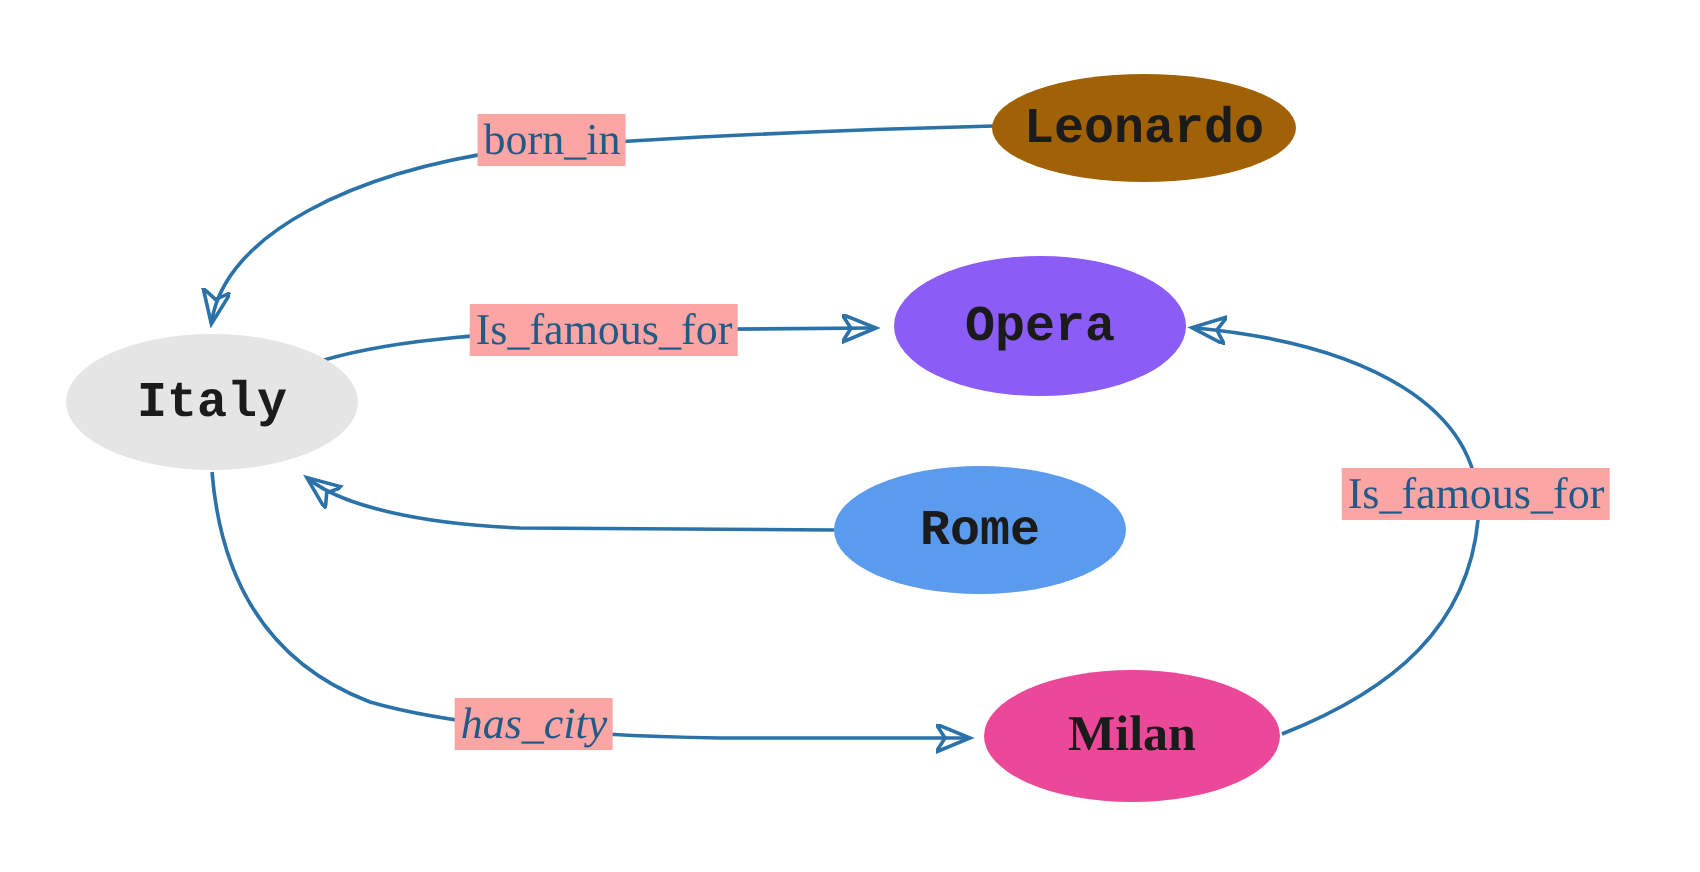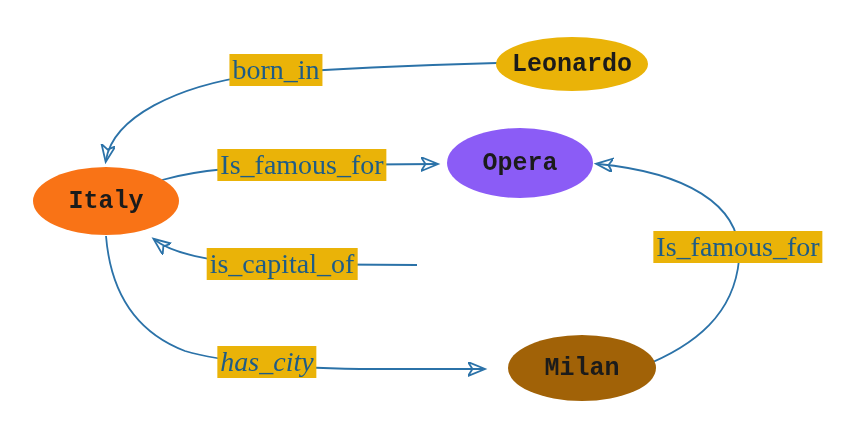--- a/index.html
+++ b/index.html
@@ -15,32 +15,32 @@
   .node{
     position:absolute;
     display:flex;align-items:center;justify-content:center;
     border-radius:50%;
     font-family:"Liberation Mono","DejaVu Sans Mono",monospace;
     font-weight:bold;
     font-size:25px;
     color:#1b1b1b;
     letter-spacing:0px;
   }
-  .node-italy   {left:33px;  top:167px; width:146px; height:68px; background:#f97316;}
-  .node-leonardo{left:496px; top:37px;  width:152px; height:54px; background:#eab308;}
+  .node-italy   {left:33px;  top:167px; width:146px; height:68px; background:#e5e5e5;}
+  .node-leonardo{left:496px; top:37px;  width:152px; height:54px; background:#a16207;}
   .node-opera   {left:447px; top:128px; width:146px; height:70px; background:#8b5cf6;}
   .node-rome    {left:417px; top:233px; width:146px; height:64px; background:#5B9BEE;}
-  .node-milan   {left:508px; top:335px; width:148px; height:66px; background:#a16207;}
+  .node-milan   {left:492px; top:335px; width:148px; height:66px; background:#ec4899;font-family:Liberation Serif, serif;}
   .edge-label{
     position:absolute;
     transform:translate(-50%,-50%);
-    background:#eab308;
+    background:#fca5a5;
     padding:0 3px;
     font-family:"Liberation Serif","DejaVu Serif",serif;
-    font-size:28px;
+    font-size:22px;
     color:#1E5C87;
     white-space:nowrap;
   }
   .lbl-born-in      {left:276px; top:70px;}
   .lbl-famous-left  {left:302px; top:165px;}
   .lbl-capital      {left:282px; top:264px;}
   .lbl-has-city     {left:267px; top:362px;font-style:italic;}
   .lbl-famous-right {left:738px; top:247px;}
 </style>
 </head>
@@ -56,30 +56,32 @@
     </defs>
     <path d="M 497 63 C 420 65, 330 69, 262 74 C 175 85, 113 118, 106 160" marker-end="url(#arrow)"></path>
     <path d="M 162 180 C 200 169, 250 166, 310 165 L 436 164" marker-end="url(#arrow)"></path>
     <path d="M 417 265 L 260 264 C 210 262, 172 253, 155 240" marker-end="url(#arrow)"></path>
     <path d="M 106 236 C 110 285, 130 330, 185 351 C 230 364, 300 368, 360 369 L 483 369" marker-end="url(#arrow)"></path>
     <path d="M 641 367 C 697 345, 734 313, 739 260 C 743 203, 682 172, 598 164" marker-end="url(#arrow)"></path>
   </svg>
 
   <div class="edge-label lbl-born-in">born_in</div>
   <div class="edge-label lbl-famous-left">Is_famous_for</div>
-  <div class="edge-label lbl-capital">is_capital_of</div>
   <div class="edge-label lbl-has-city">has_city</div>
   <div class="edge-label lbl-famous-right">Is_famous_for</div>
 
   <div class="node node-italy">
     <span>Italy</span>
   </div>
   <div class="node node-leonardo">
     <span>Leonardo</span>
   </div>
   <div class="node node-opera">
     <span>Opera</span>
   </div>
+  <div class="node node-rome">
+    <span>Rome</span>
+  </div>
   <div class="node node-milan">
     <span>Milan</span>
   </div>
 
 </div>
 
 </body></html>

